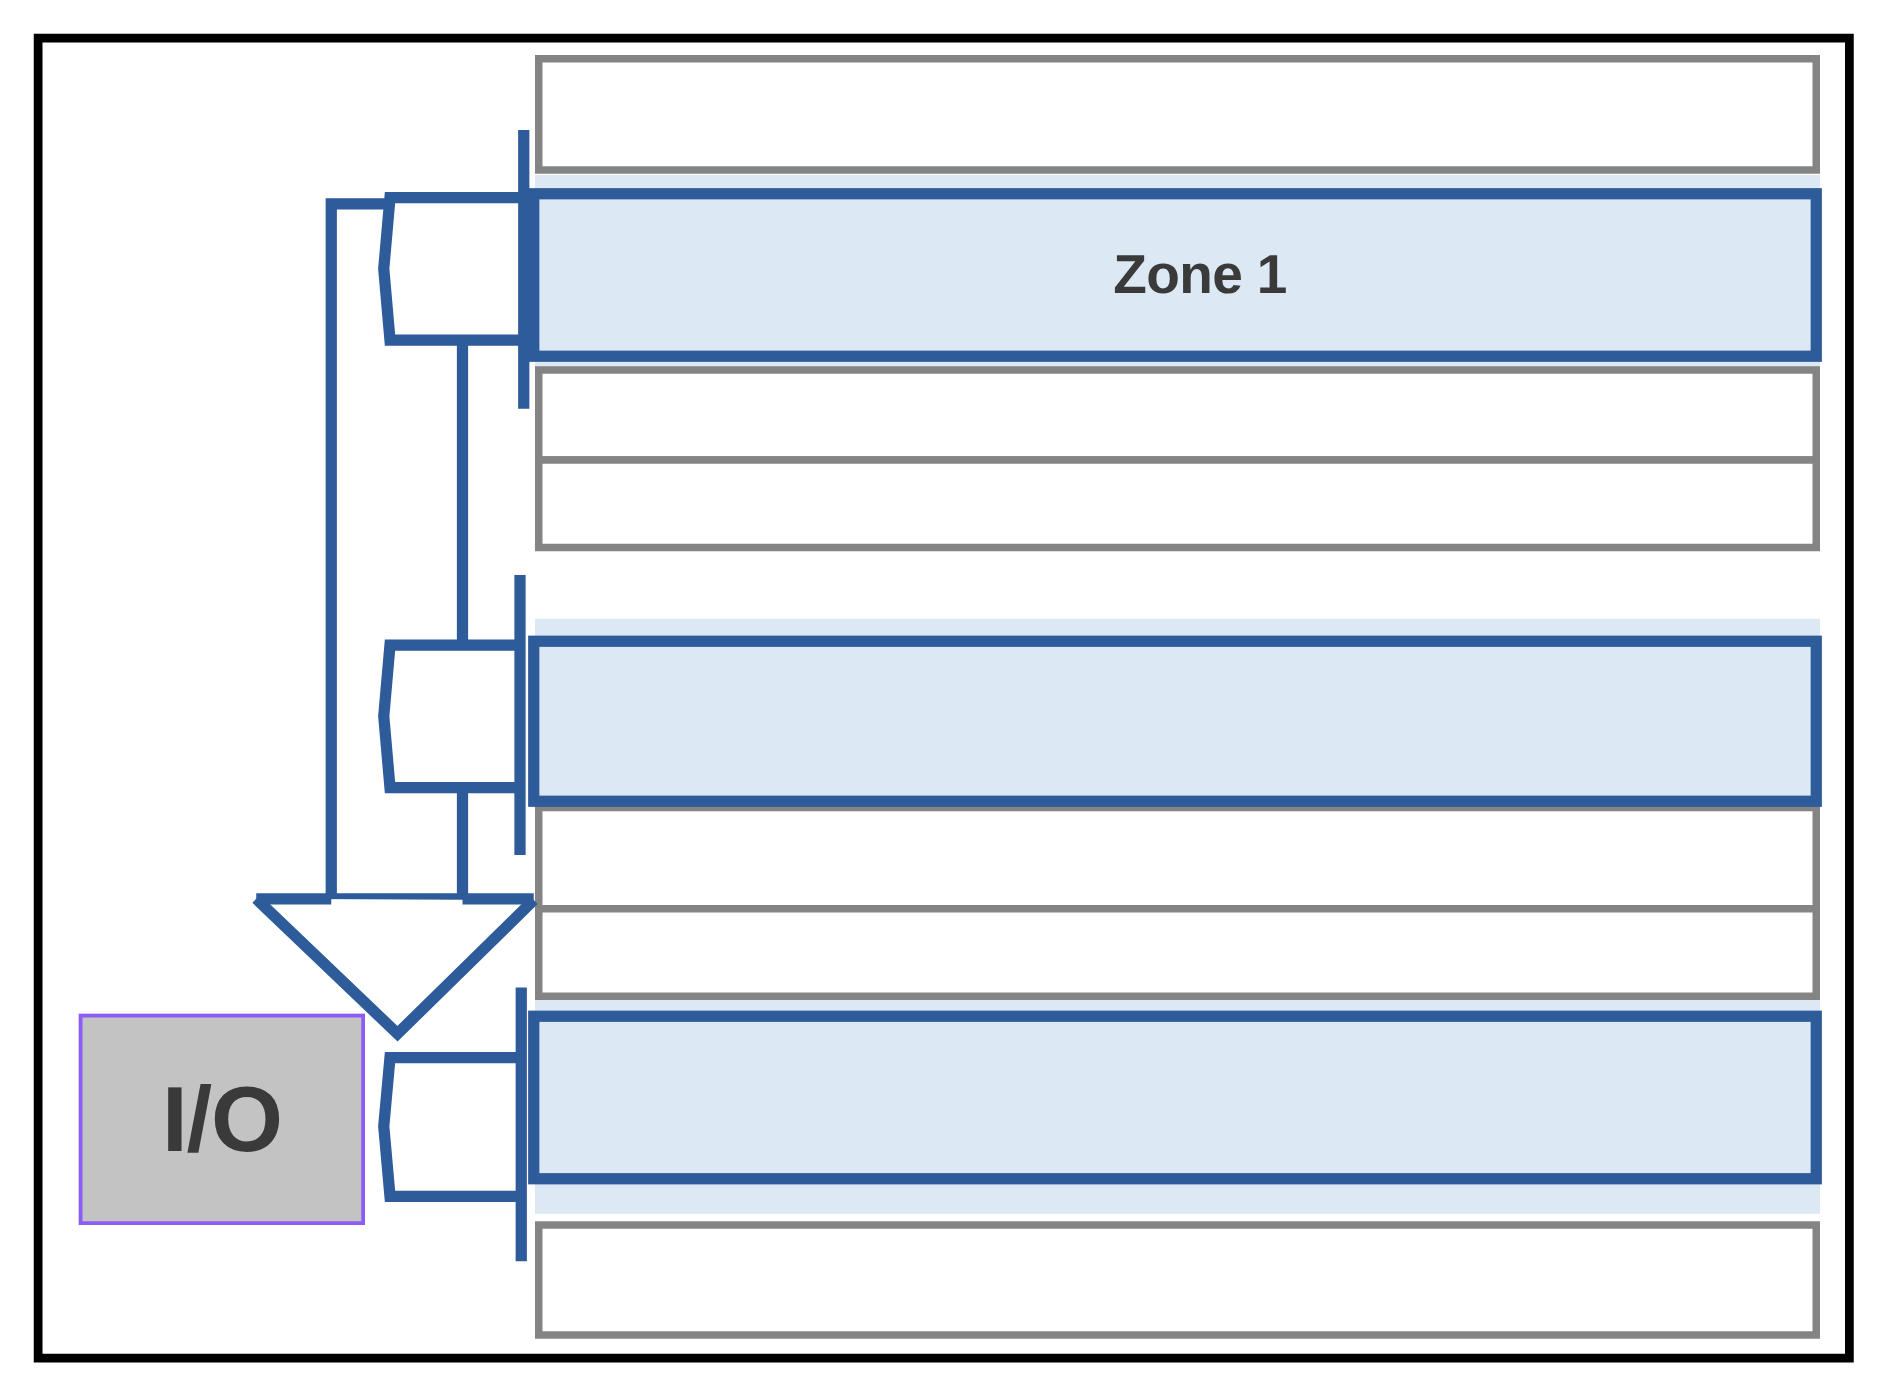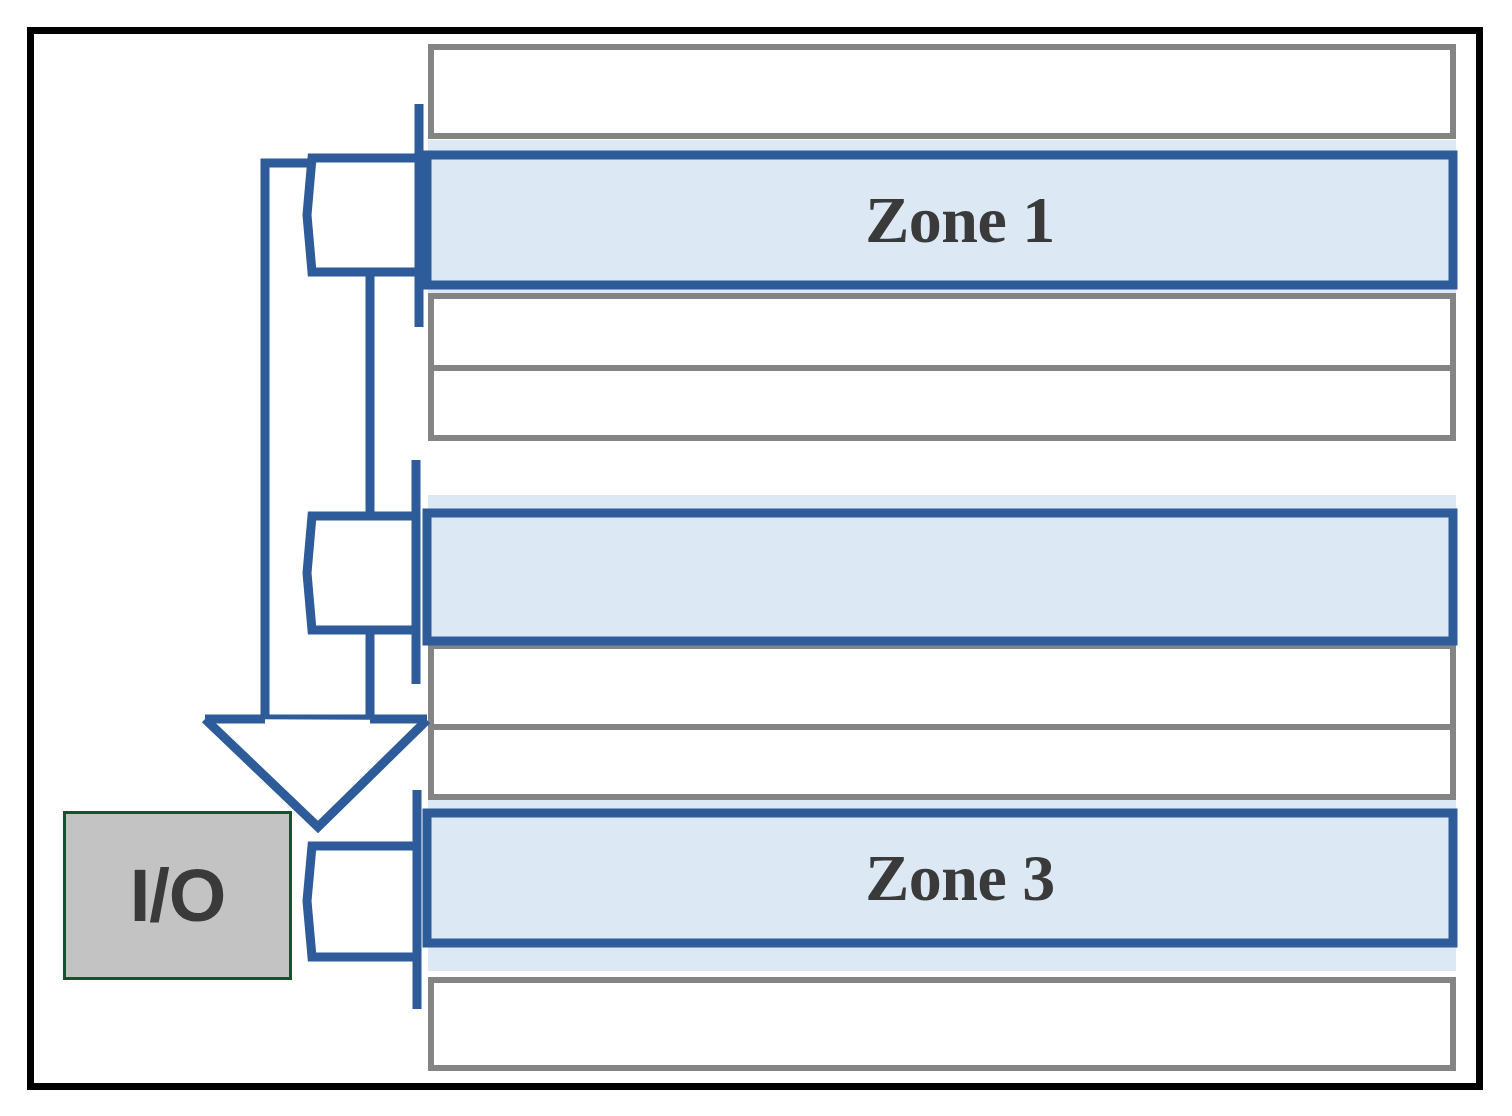--- a/index.html
+++ b/index.html
@@ -5,33 +5,33 @@
 <style>
   html,body{margin:0;padding:0;background:#ffffff;}
   body{font-family:"Liberation Sans",sans-serif;}
   #stage{position:relative;width:1512px;height:1116px;background:#ffffff;overflow:hidden;}
   #frame{position:absolute;left:27px;top:27px;width:1456px;height:1063px;
          border:7px solid #000000;box-sizing:border-box;background:#ffffff;}
   .layer{position:absolute;left:0;top:0;width:1512px;height:1116px;}
   svg.layer{pointer-events:none;}
   .zone-label{
     position:absolute;
-    font-family:Liberation Serif, serif;
+    font-family:Liberation Sans, sans-serif;
     font-weight:bold;
-    font-size:66px;
+    font-size:44px;
     color:#3A3A3A;
     letter-spacing:-0.5px;
     white-space:nowrap;
     display:flex;align-items:center;justify-content:center;
   }
   .io-box{
     position:absolute;
     left:63px;top:811px;width:229px;height:169px;
     background:#C3C3C3;
-    border:3px solid #14532d;
+    border:3px solid #8b5cf6;
     box-sizing:border-box;
     display:flex;align-items:center;justify-content:center;
     font-family:"Liberation Sans",sans-serif;
     font-weight:bold;
     font-size:74px;
     color:#3A3A3A;
     letter-spacing:-1px;
   }
 </style>
 </head>
@@ -80,17 +80,16 @@
     <polygon points="417,790 417,846 312,846 307,901 312,957 417,957 417,1009" fill="#FFFFFF" stroke="#2E5B9A" stroke-width="9" stroke-linejoin="miter"></polygon>
 
     <polyline points="205,719 318,827 427,720" fill="#FFFFFF" stroke="#2E5B9A" stroke-width="9" stroke-linejoin="miter" stroke-linecap="butt"></polyline>
     <line x1="205" y1="719" x2="265" y2="719" stroke="#2E5B9A" stroke-width="9"></line>
     <line x1="370" y1="719" x2="427" y2="719" stroke="#2E5B9A" stroke-width="9"></line>
   </svg>
 
   <div class="zone-label" style="left:760px; top:172px; width:400px; height:96px;">Zone 1</div>
 
 
-  <div class="zone-label" style="left:760px; top:830px; width:400px; height:96px;">Zone 3</div>
 
   <div class="io-box">I/O</div>
 
 </div>
 
 </body></html>

